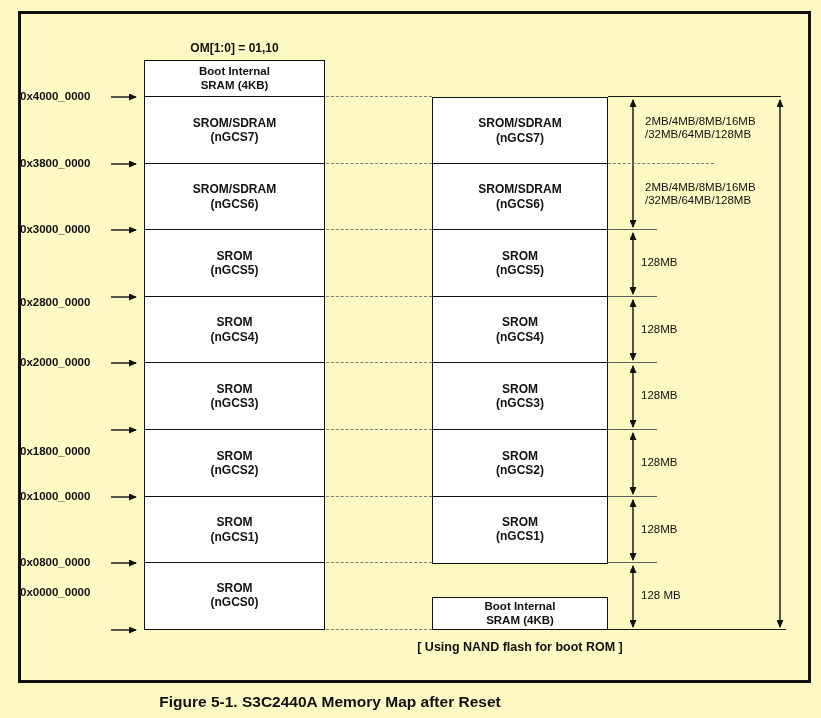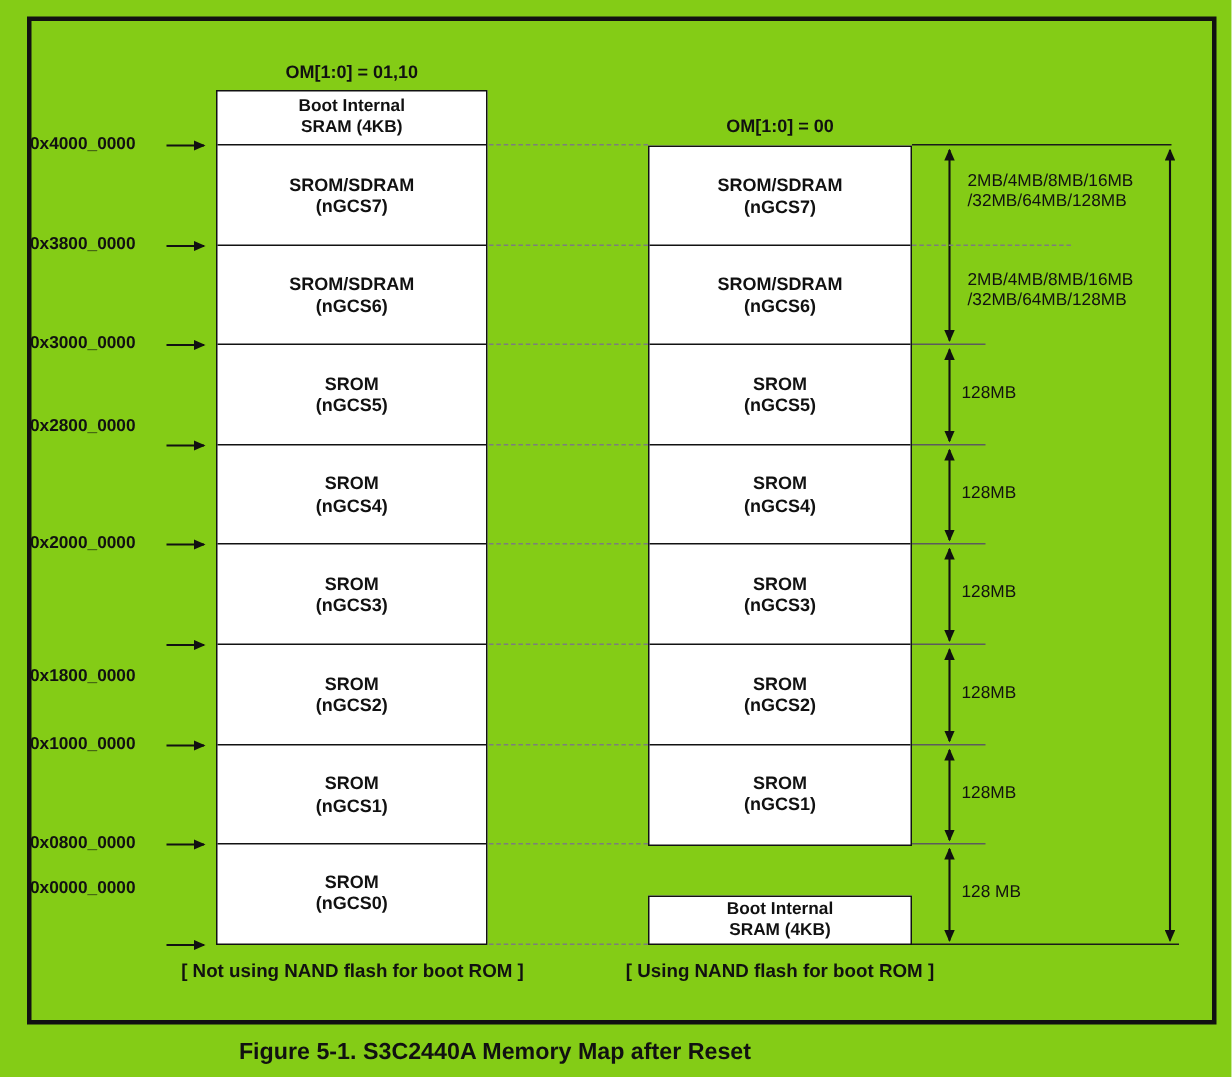--- a/index.html
+++ b/index.html
@@ -1,16 +1,16 @@
 <!DOCTYPE html>
 <html><head>
 <meta charset="utf-8">
 <style>
   html,body{margin:0;padding:0;background:#fff;}
-  .stage{position:relative;width:821px;height:718px;background:#84cc16;overflow:hidden;
+  .stage{position:relative;width:821px;height:718px;background:#fef9c3;overflow:hidden;
          font-family:"Liberation Sans","DejaVu Sans",sans-serif;color:#111;}
   .frame{position:absolute;left:18px;top:11px;width:793px;height:672px;
          border:3px solid #111;box-sizing:border-box;}
   .overlay{position:absolute;left:0;top:0;pointer-events:none;}
   .box{position:absolute;border:1.5px solid #111;box-sizing:border-box;background:#fff;}
   .lbox{left:144px;top:60px;width:181px;height:570px;}
   .rbox{left:432px;top:97px;width:176px;height:467px;}
   .sbox{left:432px;top:597px;width:176px;height:33px;display:flex;flex-direction:column;
         align-items:center;justify-content:center;}
   .sect{position:absolute;left:0;right:0;display:flex;flex-direction:column;align-items:center;
@@ -86,21 +86,20 @@
   <div class="dash" style="left:608px;top:163px;width:106px"></div>
   <div class="tick" style="top:229px"></div>
   <div class="tick" style="top:296px"></div>
   <div class="tick" style="top:362px"></div>
   <div class="tick" style="top:429px"></div>
   <div class="tick" style="top:496px"></div>
   <div class="tick" style="top:562px"></div>
   <div class="ext" style="left:608px;top:629px;width:178px"></div>
 
   <div class="om" style="left:144px;top:41px;width:181px">OM[1:0] = 01,10</div>
-  <div class="om" style="left:432px;top:77px;width:176px">OM[1:0] = 00</div>
 
   <div class="box lbox">
     <div class="sect noline" style="top:0;height:35px">
       <span class="bl">Boot Internal</span>
       <span class="bl">SRAM (4KB)</span>
     </div>
     <div class="sect" style="top:35px;height:67px">
       <span class="rl">SROM/SDRAM</span>
       <span class="rl">(nGCS7)</span>
     </div>
@@ -166,21 +165,21 @@
   </div>
 
   <div class="box sbox">
     <span class="bl">Boot Internal</span>
     <span class="bl">SRAM (4KB)</span>
   </div>
 
   <div class="addr" style="top:90px">0x4000_0000</div>
   <div class="addr" style="top:157px">0x3800_0000</div>
   <div class="addr" style="top:223px">0x3000_0000</div>
-  <div class="addr" style="top:278px">0x2800_0000</div>
+  <div class="addr" style="top:296px">0x2800_0000</div>
   <div class="addr" style="top:356px">0x2000_0000</div>
   <div class="addr" style="top:445px">0x1800_0000</div>
   <div class="addr" style="top:490px">0x1000_0000</div>
   <div class="addr" style="top:556px">0x0800_0000</div>
   <div class="addr" style="top:586px">0x0000_0000</div>
 
   <div class="ann" style="left:645px;top:115px">
     <div>2MB/4MB/8MB/16MB</div>
     <div>/32MB/64MB/128MB</div>
   </div>
@@ -189,18 +188,17 @@
     <div>/32MB/64MB/128MB</div>
   </div>
   <div class="s128" style="top:256px">128MB</div>
   <div class="s128" style="top:323px">128MB</div>
   <div class="s128" style="top:389px">128MB</div>
   <div class="s128" style="top:456px">128MB</div>
   <div class="s128" style="top:523px">128MB</div>
   <div class="s128" style="top:589px">128 MB</div>
 
 
-  <div class="footer" style="left:105px;width:260px">[ Not using NAND flash for boot ROM ]</div>
   <div class="footer" style="left:405px;width:230px">[ Using NAND flash for boot ROM ]</div>
 
   <div class="caption">Figure 5-1. S3C2440A Memory Map after Reset</div>
 
 </div>
 
 </body></html>

